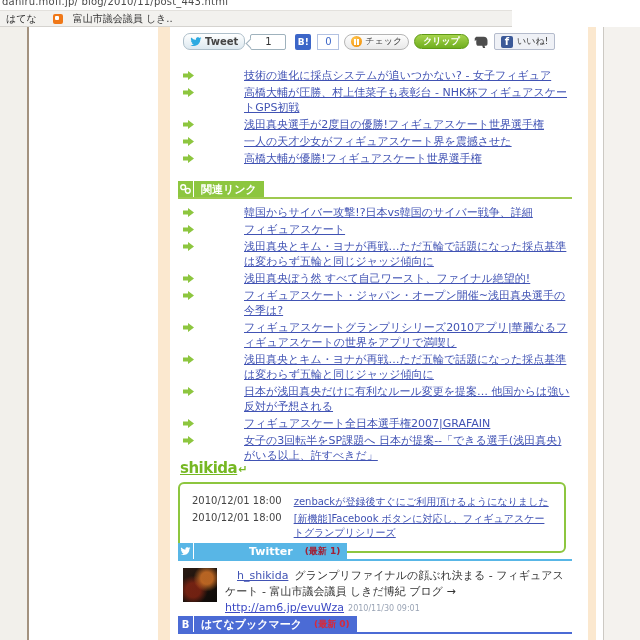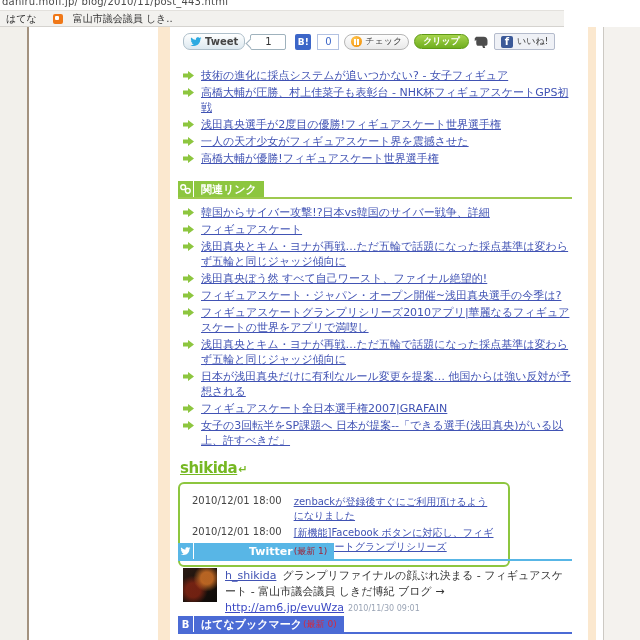--- a/index.html
+++ b/index.html
@@ -7,21 +7,21 @@
   body {
     position:relative; overflow:hidden; background:#ffffff;
     font-family:"DejaVu Sans","Liberation Sans",sans-serif;
     -webkit-font-smoothing:antialiased;
   }
   a { cursor:pointer; }
 
   
   .addr { position:absolute; left:0; top:0; width:640px; height:14px; background:#fff; overflow:hidden; }
   .addr .url { position:absolute; left:2px; top:-4px; font-size:10px; color:#4a4a4a; letter-spacing:.2px; white-space:nowrap; }
-  .bmbar { position:absolute; left:0; top:10px; width:564px; height:17px; background:#f2f1ee;
+  .bmbar { position:absolute; left:0; top:10px; width:512px; height:17px; background:#f2f1ee;
            border-top:1px solid #e3e1dd; border-bottom:1px solid #d5d3cf;
            display:flex; align-items:center; font-size:10px; color:#333; }
   .bmbar .bm { padding:0 6px; white-space:nowrap; }
   .bmbar .fav { width:10px; height:10px; background:#f07818; border-radius:2px; margin:0 4px 0 10px;
                 position:relative; flex:0 0 auto; }
   .bmbar .fav::after { content:""; position:absolute; left:2px; top:2px; width:4px; height:4px; background:#fff; border-radius:1px; }
 
   
   .pg-left   { position:absolute; left:0;   top:27px; width:27px;  height:613px; background:#f2f0eb; }
   .pg-lline  { position:absolute; left:27px;top:27px; width:2px;   height:613px; background:#a3927f; }
@@ -57,60 +57,60 @@
   .like { display:inline-flex; align-items:center; gap:4px; height:17px; padding:0 6px;
           border:1px solid #b4bbcc; border-radius:2px; background:#eff1f6; font-size:9px; color:#333; }
   .fsq { width:12px; height:12px; background:#3b5998; border-radius:2px; color:#fff; font-weight:bold;
          font-size:10px; text-align:center; line-height:12px; }
 
   
   .hdr { display:flex; align-items:flex-end; height:17px; }
   .badge { display:inline-flex; align-items:stretch; height:16px; }
   .badge .ic { width:16px; display:flex; align-items:center; justify-content:center; border-right:1px solid #fff; }
   .badge .lb { display:flex; align-items:center; padding:0 7px; color:#fff; font-weight:bold; font-size:11px; white-space:nowrap; }
-  .badge .new { font-size:9px; font-weight:normal; margin-left:1px; }
+  .badge .new { font-size:9px; font-weight:bold; margin-left:12px; }
   .hdr.green  { border-bottom:2px solid #9ec94f; }
   .hdr.green .badge { background:#8dc63f; }
   .hdr.tblue  { border-bottom:2px solid #58b6e6; }
   .hdr.tblue .badge { background:#58b6e6;gap:48px; }
   .hdr.hblue  { border-bottom:2px solid #4b6bd5; }
   .hdr.hblue .badge { background:#4b6bd5; }
   .new-red   { color:#a02236; }
   .new-red2  { color:#d62a3c; }
   .bic { color:#fff; font-weight:bold; font-size:10px; }
 
   
   .list { margin-top:6px; padding-left:5px; list-style:none; }
   .list li { display:flex; gap:7px; margin-bottom:2px; }
   .list .blt { flex:0 0 auto; margin-top:3px; }
-  .list a { font-size:11px; line-height:15px; color:#4153b4; text-decoration:underline; }
+  .list a { font-size:11px; line-height:15px; color:#4153b4; text-decoration:underline;margin-left:43px; }
 
   .ra { top:36px; }
   .rl { top:156px; }
 
   
   .zb { top:432px; }
   .zb-logo { display:inline-block; font-size:15px; font-weight:bold; color:#76b822;
              text-decoration:underline; letter-spacing:-.5px; margin-left:2px; }
   .zb-logo .curl { text-decoration:none; display:inline-block; font-size:11px; margin-left:1px; }
-  .zb-box { margin-top:5px; width:332px; border:2px solid #8dc63f; border-radius:6px; background:#fff; padding:8px 12px; }
+  .zb-box { margin-top:5px; width:388px; border:2px solid #8dc63f; border-radius:6px; background:#fff; padding:8px 12px; }
   .zb-row { display:flex; gap:12px; margin:3px 0; }
   .zb-row .dt { flex:0 0 auto; font-size:10px; color:#444; }
   .zb-row a  { font-size:10px; color:#4153b4; text-decoration:underline; }
 
   
   .tw { top:518px; }
   .tweet { display:flex; gap:8px; margin-top:7px; padding-left:5px; }
   .avatar { flex:0 0 auto; width:34px; height:34px;
             background:
               radial-gradient(circle at 70% 30%, rgba(220,120,40,.8) 0 18%, transparent 40%),
               radial-gradient(circle at 30% 65%, rgba(150,40,20,.7) 0 22%, transparent 45%),
               linear-gradient(135deg,#2a1a12,#0d0a08); }
   .tw-body { font-size:11px; line-height:16px; color:#333; width:345px; }
-  .tw-body a.user { color:#4153b4; text-decoration:underline; margin-right:6px; }
+  .tw-body a.user { color:#4153b4; text-decoration:underline; margin-right:6px;margin-left:12px; }
   .tw-body a.lnk  { color:#3b49c4; text-decoration:underline; }
   .tw-body .time  { font-size:8px; color:#9aa4b5; margin-left:4px; }
 
   
   .hb { top:591px; }
 </style>
 </head>
 <body>
 
 <div class="addr">

